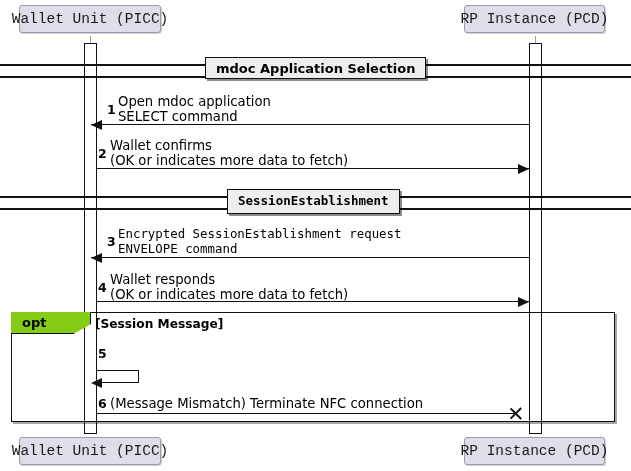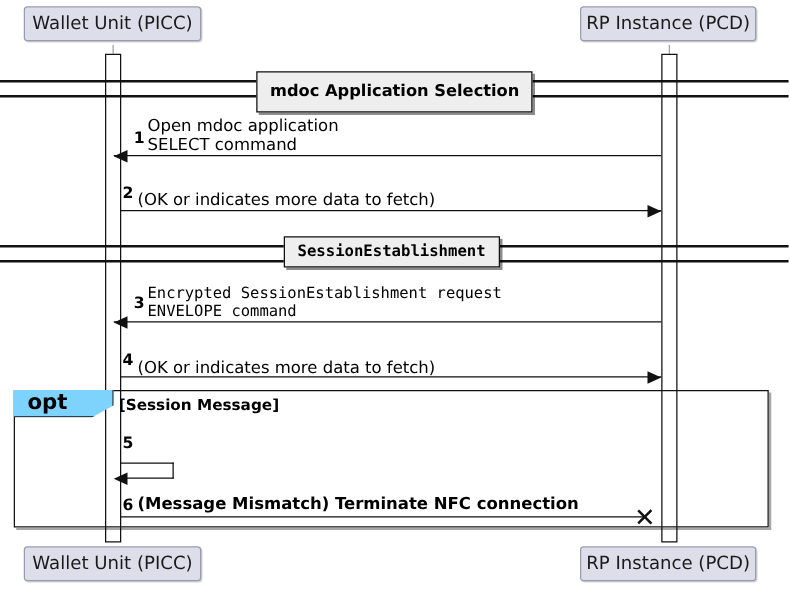--- a/index.html
+++ b/index.html
@@ -27,20 +27,21 @@
     border: 1px solid #9B9BB0;
     border-radius: 3px;
     color: #1a1a1a;
     font-size: 14.5px;
     line-height: 1;
     display: flex;
     align-items: center;
     justify-content: center;
     white-space: nowrap;
     box-shadow: 1px 1px 0 rgba(0,0,0,0.18);
+    font-family: Liberation Mono, monospace;
   }
   .lifeline {
     position: absolute;
     width: 1px;
     background: #A0A0A0;
   }
   .activation {
     position: absolute;
     box-sizing: border-box;
     width: 13px;
@@ -116,24 +117,24 @@
   .frame {
     position: absolute;
     box-sizing: border-box;
     border: 1.6px solid #111111;
     background: transparent;
     box-shadow: 2px 2px 0 rgba(0,0,0,0.35);
   }
   .frame-tab {
     position: absolute;
     box-sizing: border-box;
-    background: #7dd3fc;
-    color: #000;
-    font-weight: bold;
-    font-size: 17px;
+    background: #84cc16;
+    color: #000;
+    font-weight: bold;
+    font-size: 13px;
     line-height: 1;
     display: flex;
     align-items: center;
     padding-left: 11px;
     border-right: 1.6px solid #111;
     border-bottom: 1.6px solid #111;
     clip-path: polygon(0 0, 100% 0, 100% 55%, 78% 100%, 0 100%);
     z-index: 4;
   }
   .frame-tab span {
@@ -182,64 +183,66 @@
   </div>
   <div class="participant-box" style="left:464px; top:5px; width:141px; height:28px;">
     <span>RP Instance (PCD)</span>
   </div>
 
   <div class="activation" style="left:84px; top:43px; height:391px;"></div>
   <div class="activation" style="left:529px; top:43px; height:391px;"></div>
 
   <div class="divider-line" style="top:64px;"></div>
   <div class="divider-line" style="top:76px;"></div>
-  <div class="divider-box" style="left:205px; top:57px; height:33px;">
+  <div class="divider-box" style="left:205px; top:57px; height:22px;">
     <span>mdoc Application Selection</span>
   </div>
 
   <div class="msg-num" style="left:107px; top:104px;">1</div>
   <div class="msg-text" style="left:118px; top:109px;">SELECT command</div>
   <div class="msg-text" style="left:118px; top:94px;">Open mdoc application</div>
   <div class="msg-line" style="left:91px; top:124px; width:438px;"></div>
   <div class="arrowhead arrow-left" style="left:91px; top:120px;"></div>
 
   <div class="msg-num" style="left:98px; top:148px;">2</div>
+  <div class="msg-text" style="left:110px; top:138px;">Wallet confirms</div>
   <div class="msg-text" style="left:110px; top:153px;">(OK or indicates more data to fetch)</div>
   <div class="msg-line" style="left:96px; top:168px; width:433px;"></div>
   <div class="arrowhead arrow-right" style="left:518px; top:164px;"></div>
 
   <div class="divider-line" style="top:196px;"></div>
   <div class="divider-line" style="top:208px;"></div>
   <div class="divider-box mono" style="left:227px; top:189px; height:25px;">
     <span>SessionEstablishment</span>
   </div>
 
   <div class="msg-num" style="left:107px; top:236px;">3</div>
   <div class="msg-text" style="left:118px; top:241px;"><span class="mono">ENVELOPE command</span></div>
   <div class="msg-text" style="left:118px; top:226px;"><span class="mono">Encrypted SessionEstablishment request</span></div>
   <div class="msg-line" style="left:91px; top:257px; width:438px;"></div>
   <div class="arrowhead arrow-left" style="left:91px; top:253px;"></div>
 
   <div class="msg-num" style="left:98px; top:282px;">4</div>
+  <div class="msg-text" style="left:110px; top:272px;">Wallet responds</div>
   <div class="msg-text" style="left:110px; top:287px;">(OK or indicates more data to fetch)</div>
   <div class="msg-line" style="left:96px; top:301px; width:433px;"></div>
   <div class="arrowhead arrow-right" style="left:518px; top:297px;"></div>
 
   <div class="frame" style="left:11px; top:312px; width:604px; height:110px;"></div>
   <div class="frame-tab" style="left:11px; top:312px; width:80px; height:22px;">
     <span>opt</span>
   </div>
   <div class="frame-cond" style="left:95px; top:318px;">[Session Message]</div>
 
   <div class="msg-num" style="left:98px; top:348px;">5</div>
   <div class="selfloop" style="left:96px; top:370px; width:43px; height:13px;"></div>
   <div class="arrowhead arrow-left" style="left:91px; top:378px;"></div>
 
   <div class="msg-num" style="left:98px; top:398px;">6</div>
-  <div class="msg-text" style="left:110px; top:396px;font-weight:bold;">(Message Mismatch) Terminate NFC connection</div>
+  <div class="msg-text" style="left:110px; top:396px;">(Message Mismatch) Terminate NFC connection</div>
   <div class="msg-line" style="left:96px; top:413px; width:421px;"></div>
   <div class="xmark" style="left:508px; top:406px;"></div>
 
   <div class="participant-box" style="left:19px; top:437px; width:142px; height:28px;">
     <span>Wallet Unit (PICC)</span>
   </div>
   <div class="participant-box" style="left:464px; top:437px; width:141px; height:28px;">
     <span>RP Instance (PCD)</span>
   </div>
 

